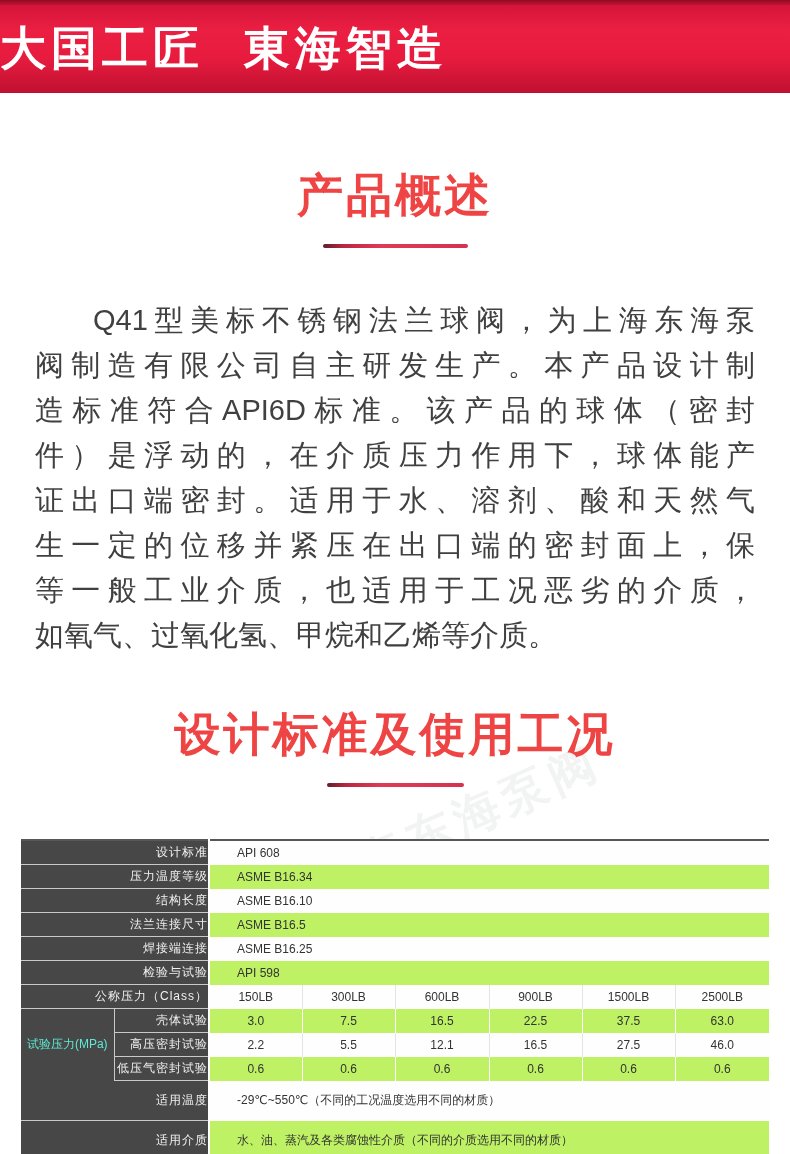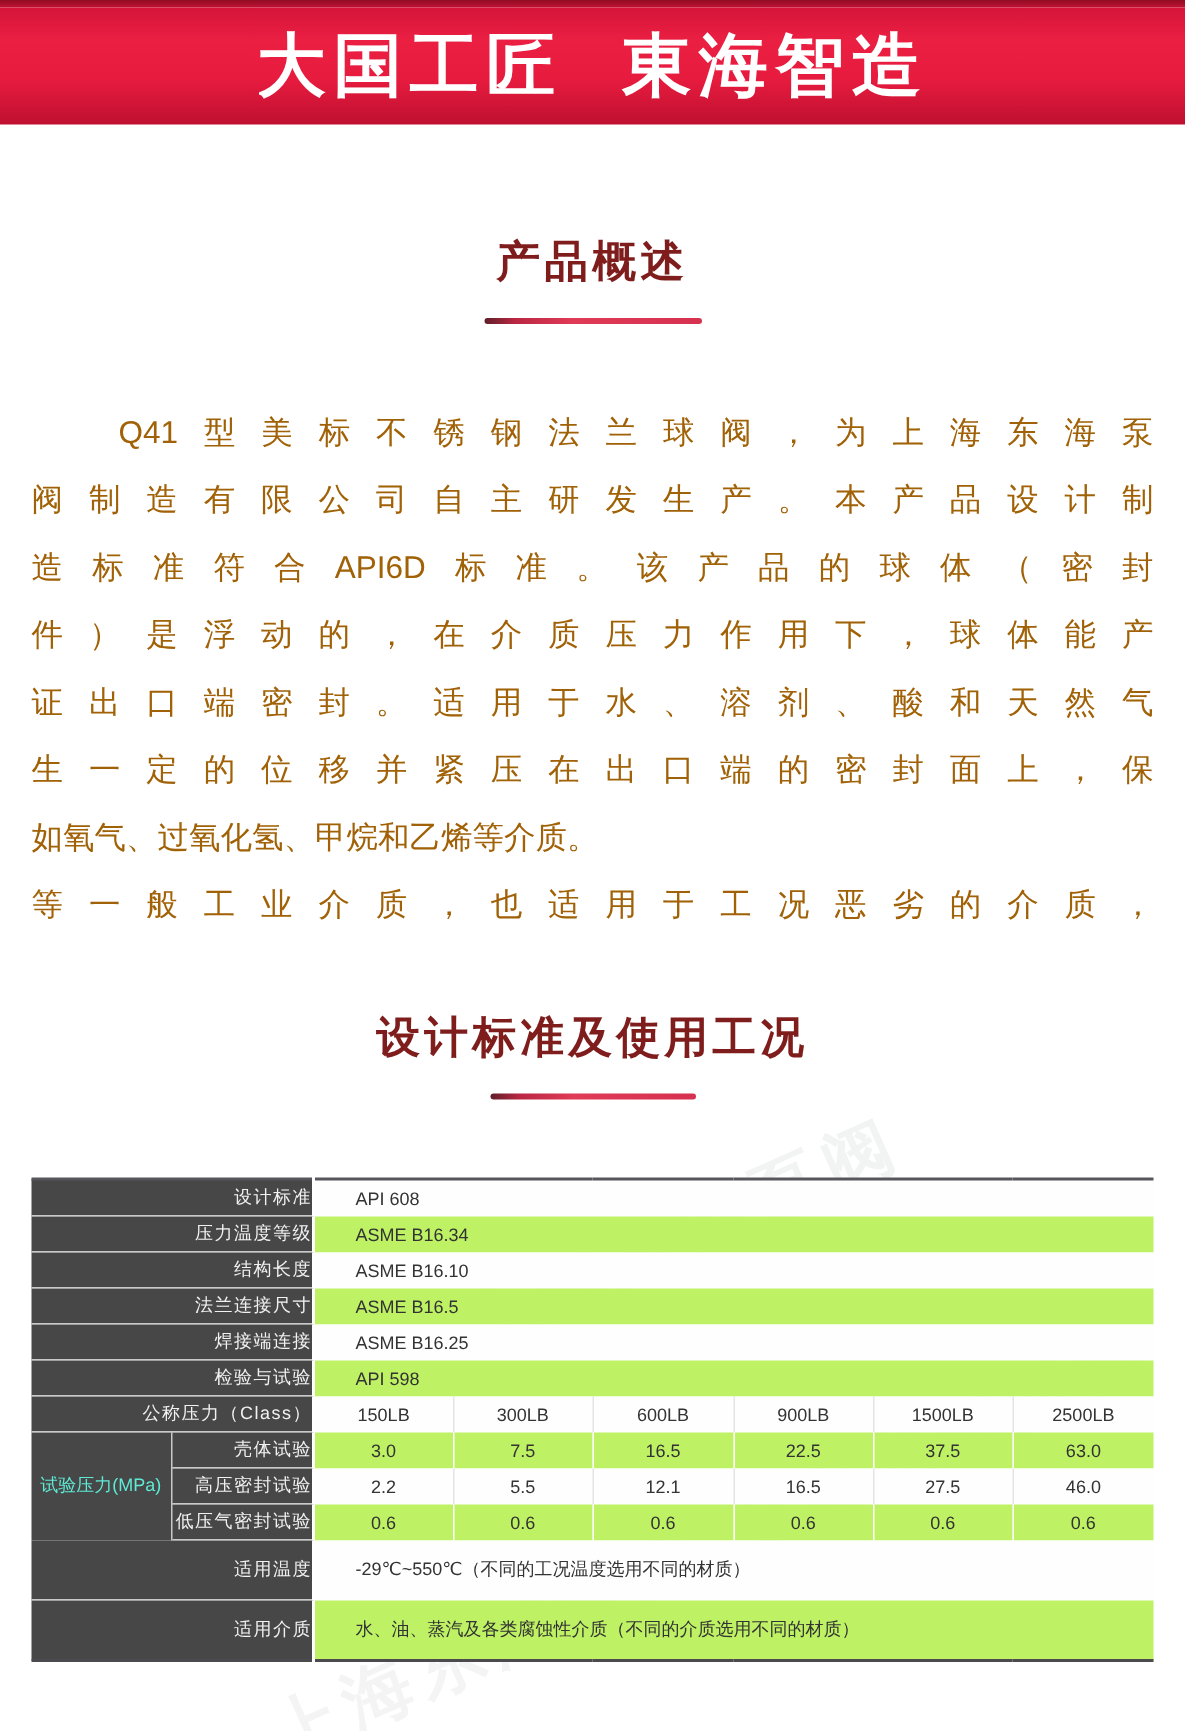--- a/index.html
+++ b/index.html
@@ -6,43 +6,43 @@
   body{
     width:790px;height:1154px;
     background:#ffffff;
     font-family:"Liberation Sans","DejaVu Sans",sans-serif;
     position:relative;overflow:hidden;
   }
   
   .banner-wrap{position:relative;z-index:2;}
   .banner-top{height:5px;background:linear-gradient(180deg,#8f0c22,#c01334);}
   .banner{
-    height:78px;
+    height:88px;
     background:linear-gradient(180deg,#d5143a 0%,#ea1f42 28%,#e61b3e 62%,#bf1031 100%);
-    display:flex;align-items:center;justify-content:center;
+    display:flex;align-items:center;
   }
   .banner-title{
     color:#ffffff;font-size:46px;font-weight:700;
     letter-spacing:5px;word-spacing:22px;
   }
   
   .section-title{
     margin:0;text-align:center;
-    font-size:29px;font-weight:700;color:#7f1d1d;letter-spacing:3px;
+    font-size:46px;font-weight:700;color:#ef4444;letter-spacing:3px;
   }
   .rule{
     height:4px;margin:17px auto 0;border-radius:2px;
     background:linear-gradient(90deg,#5f1f2a 0%,#b92742 14%,#df3a56 40%,#d63250 100%);
   }
   .rule-overview{width:145px;}
   .rule-specs{width:137px;}
   .overview{margin-top:72px;position:relative;z-index:2;}
   .specs{margin-top:46px;position:relative;z-index:1;}
   
-  .paragraph{margin:50px 21px 0;color:#a16207;font-size:21px;line-height:45px;}
+  .paragraph{margin:50px 35px 0;color:#404040;font-size:29px;line-height:45px;}
   .para-line{text-align:justify;text-align-last:justify;text-justify:inter-character;}
   .para-line.first{text-indent:58px;}
   .para-line.last{text-align-last:left;}
   
   table.spec{
     border-collapse:collapse;table-layout:fixed;
     width:748px;margin:52px 0 0 21px;
     border-top:2px solid #57575b;border-bottom:2px solid #4b4b4f;
     font-size:12px;position:relative;z-index:1;
     background:transparent;
@@ -90,22 +90,22 @@
 <section class="overview">
   <h1 class="section-title">产品概述</h1>
   <div class="rule rule-overview"></div>
   <div class="paragraph">
     <div class="para-line first">Q41型美标不锈钢法兰球阀，为上海东海泵</div>
     <div class="para-line">阀制造有限公司自主研发生产。本产品设计制</div>
     <div class="para-line">造标准符合API6D标准。该产品的球体（密封</div>
     <div class="para-line">件）是浮动的，在介质压力作用下，球体能产</div>
     <div class="para-line">证出口端密封。适用于水、溶剂、酸和天然气</div>
     <div class="para-line">生一定的位移并紧压在出口端的密封面上，保</div>
+    <div class="para-line">等一般工业介质，也适用于工况恶劣的介质，</div>
     <div class="para-line last">如氧气、过氧化氢、甲烷和乙烯等介质。</div>
-    <div class="para-line">等一般工业介质，也适用于工况恶劣的介质，</div>
   </div>
 </section>
 
 <section class="specs">
   <h1 class="section-title">设计标准及使用工况</h1>
   <div class="rule rule-specs"></div>
 
   <table class="spec">
     <colgroup>
       <col style="width:93px">

